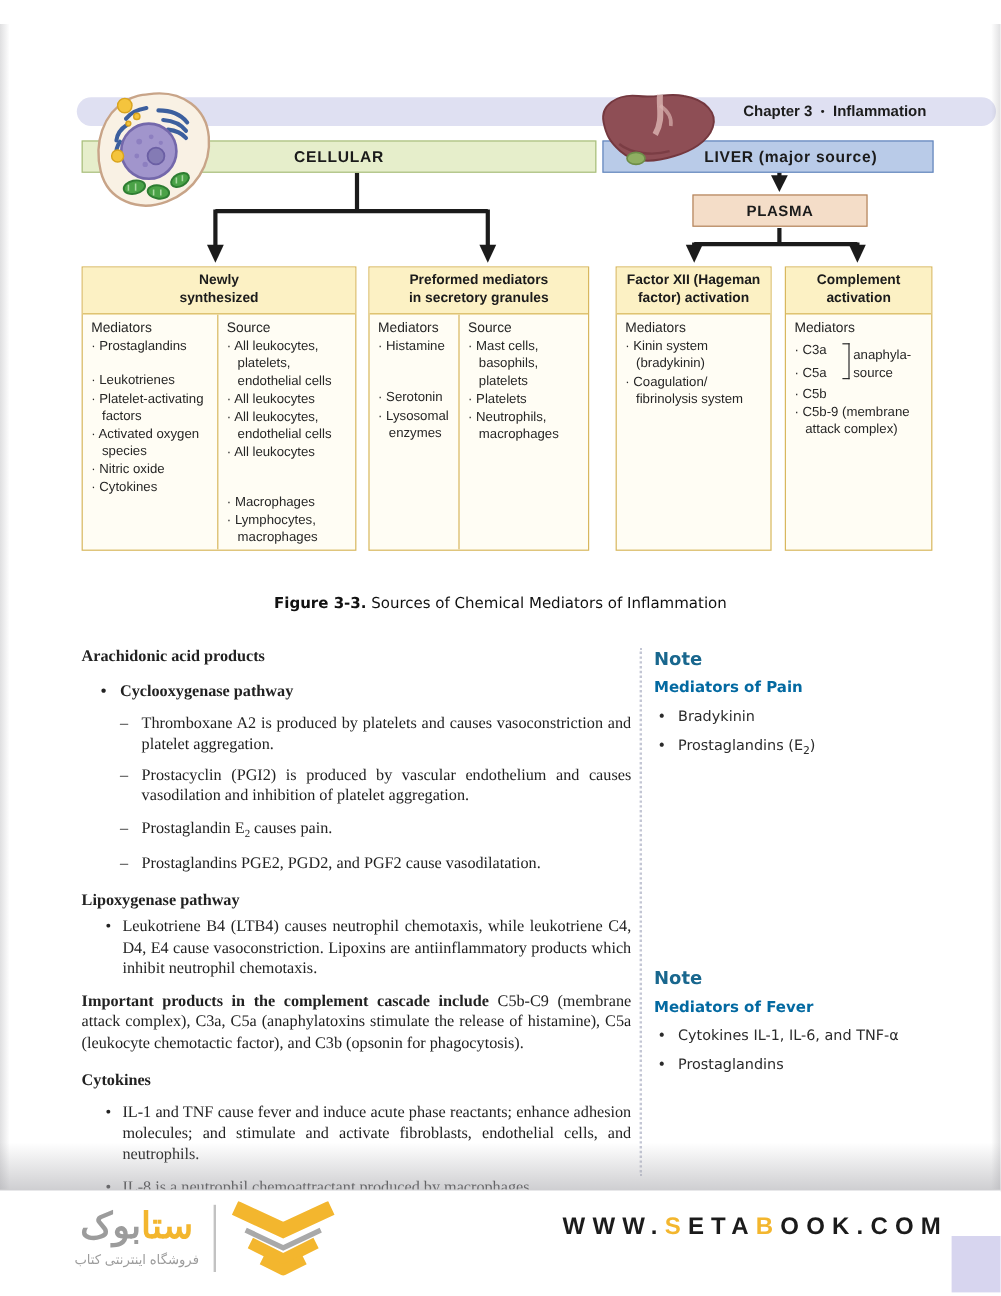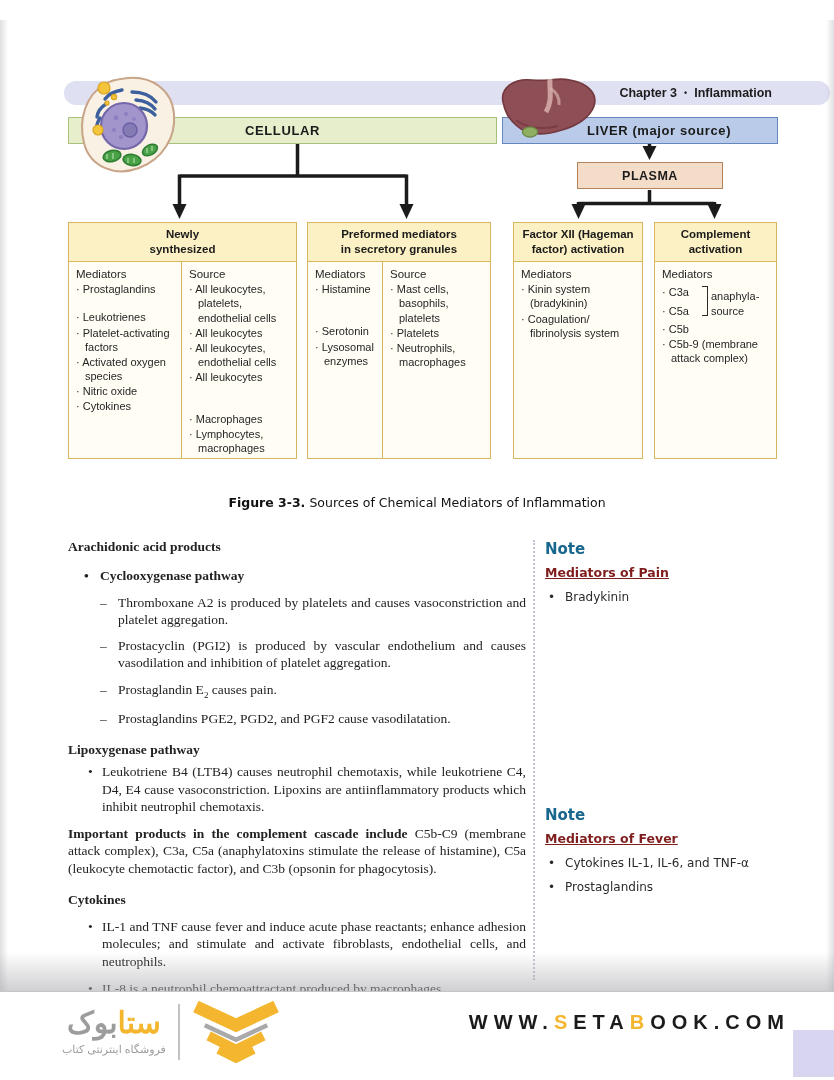--- a/index.html
+++ b/index.html
@@ -65,21 +65,21 @@
   .dash{position:relative;padding-left:50px;margin-top:9px;}
   .dash::before{content:"\2013";position:absolute;left:32px;}
   .para{margin:10px 0 0 0;}
   sub{font-size:9px;}
 
   
   .vdivider{position:absolute;left:533px;top:540px;height:440px;width:0;border-left:2px dotted #c3c6d4;}
   .note-col{position:absolute;left:545px;top:540px;width:278px;font-family:"DejaVu Sans",sans-serif;}
   .note-block{position:absolute;left:0;width:278px;}
   .note-title{color:#19678e;font-weight:bold;font-size:15px;}
-  .note-sub{font-weight:bold;font-size:12.5px;margin-top:7px;color:#7f1d1d;text-decoration:underline;}
+  .note-sub{font-weight:bold;font-size:12.5px;margin-top:7px;color:#0369a1;}
   .note-li{position:relative;font-size:12px;margin-top:10px;padding-left:20px;color:#2b2b2b;}
   .note-li::before{content:"\2022";position:absolute;left:3px;}
 
   
   .footer{position:absolute;left:0;top:992px;width:834px;height:88px;background:#fff;}
   .logo{position:absolute;left:62px;top:8px;display:flex;align-items:center;height:64px;}
   .logo-text{text-align:center;}
   .wordmark{font-size:30px;font-weight:bold;line-height:1;white-space:nowrap;}
   .wm-y{color:#f3b62e;} .wm-g{color:#9c9c9c;}
   .tagline{font-size:11px;color:#9c9c9c;margin-top:5px;}
@@ -277,20 +277,21 @@
     <div class="bullet mt12">IL-1 and TNF cause fever and induce acute phase reactants; enhance adhesion molecules; and stimulate and activate fibroblasts, endothelial cells, and neutrophils.</div>
     <div class="bullet mt12">IL-8 is a neutrophil chemoattractant produced by macrophages.</div>
   </div>
 
   <div class="vdivider"></div>
   <div class="note-col">
     <div class="note-block" style="top:0;">
       <div class="note-title">Note</div>
       <div class="note-sub">Mediators of Pain</div>
       <div class="note-li"><span>Bradykinin</span></div>
+      <div class="note-li"><span>Prostaglandins (E</span><sub>2</sub><span>)</span></div>
     </div>
     <div class="note-block" style="top:266px;">
       <div class="note-title">Note</div>
       <div class="note-sub">Mediators of Fever</div>
       <div class="note-li"><span>Cytokines IL-1, IL-6, and TNF-α</span></div>
       <div class="note-li"><span>Prostaglandins</span></div>
     </div>
   </div>
 
   <div class="fade"></div>

